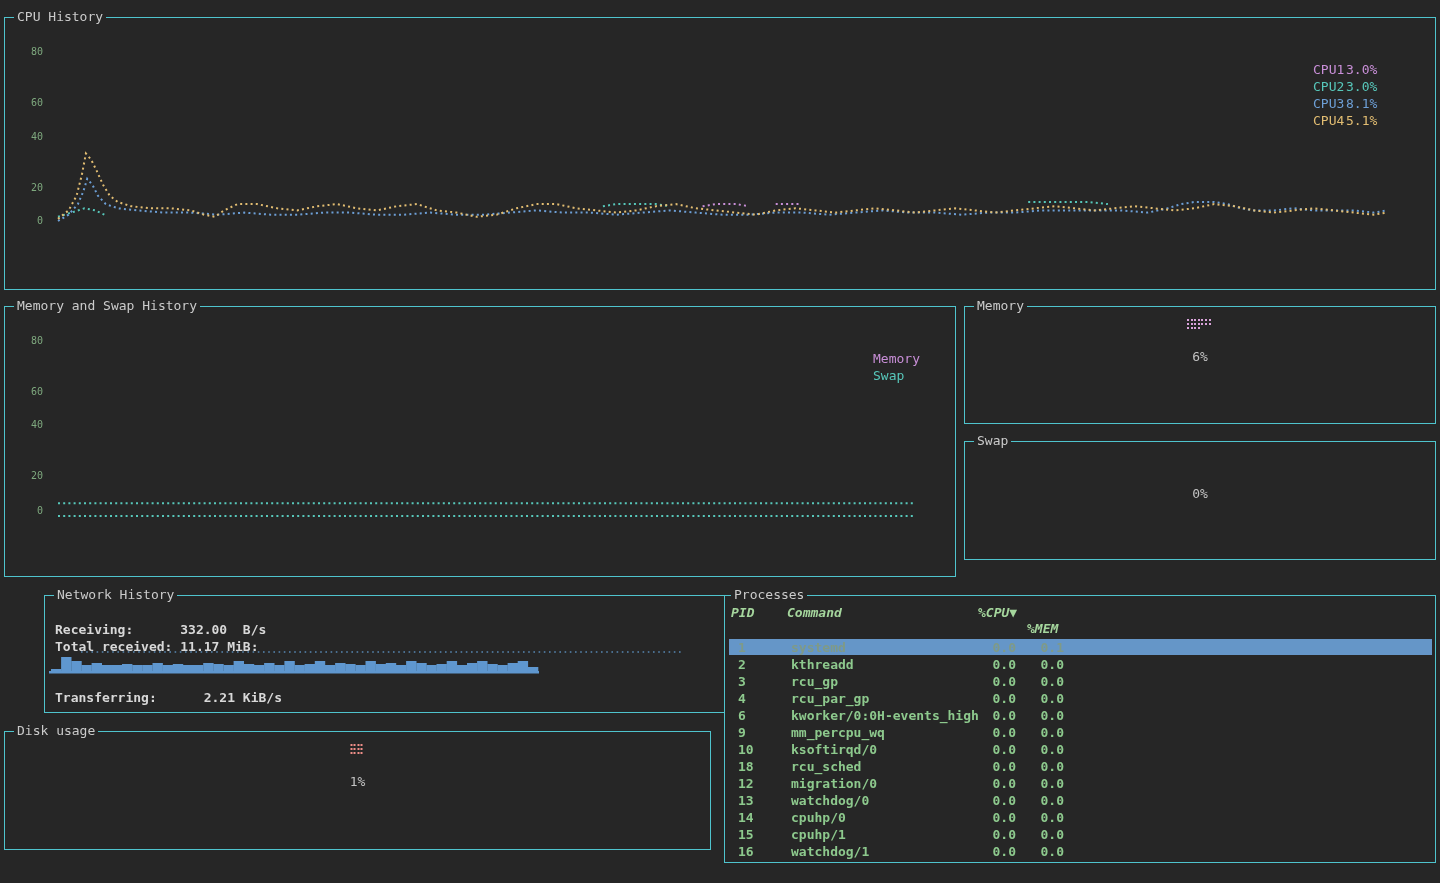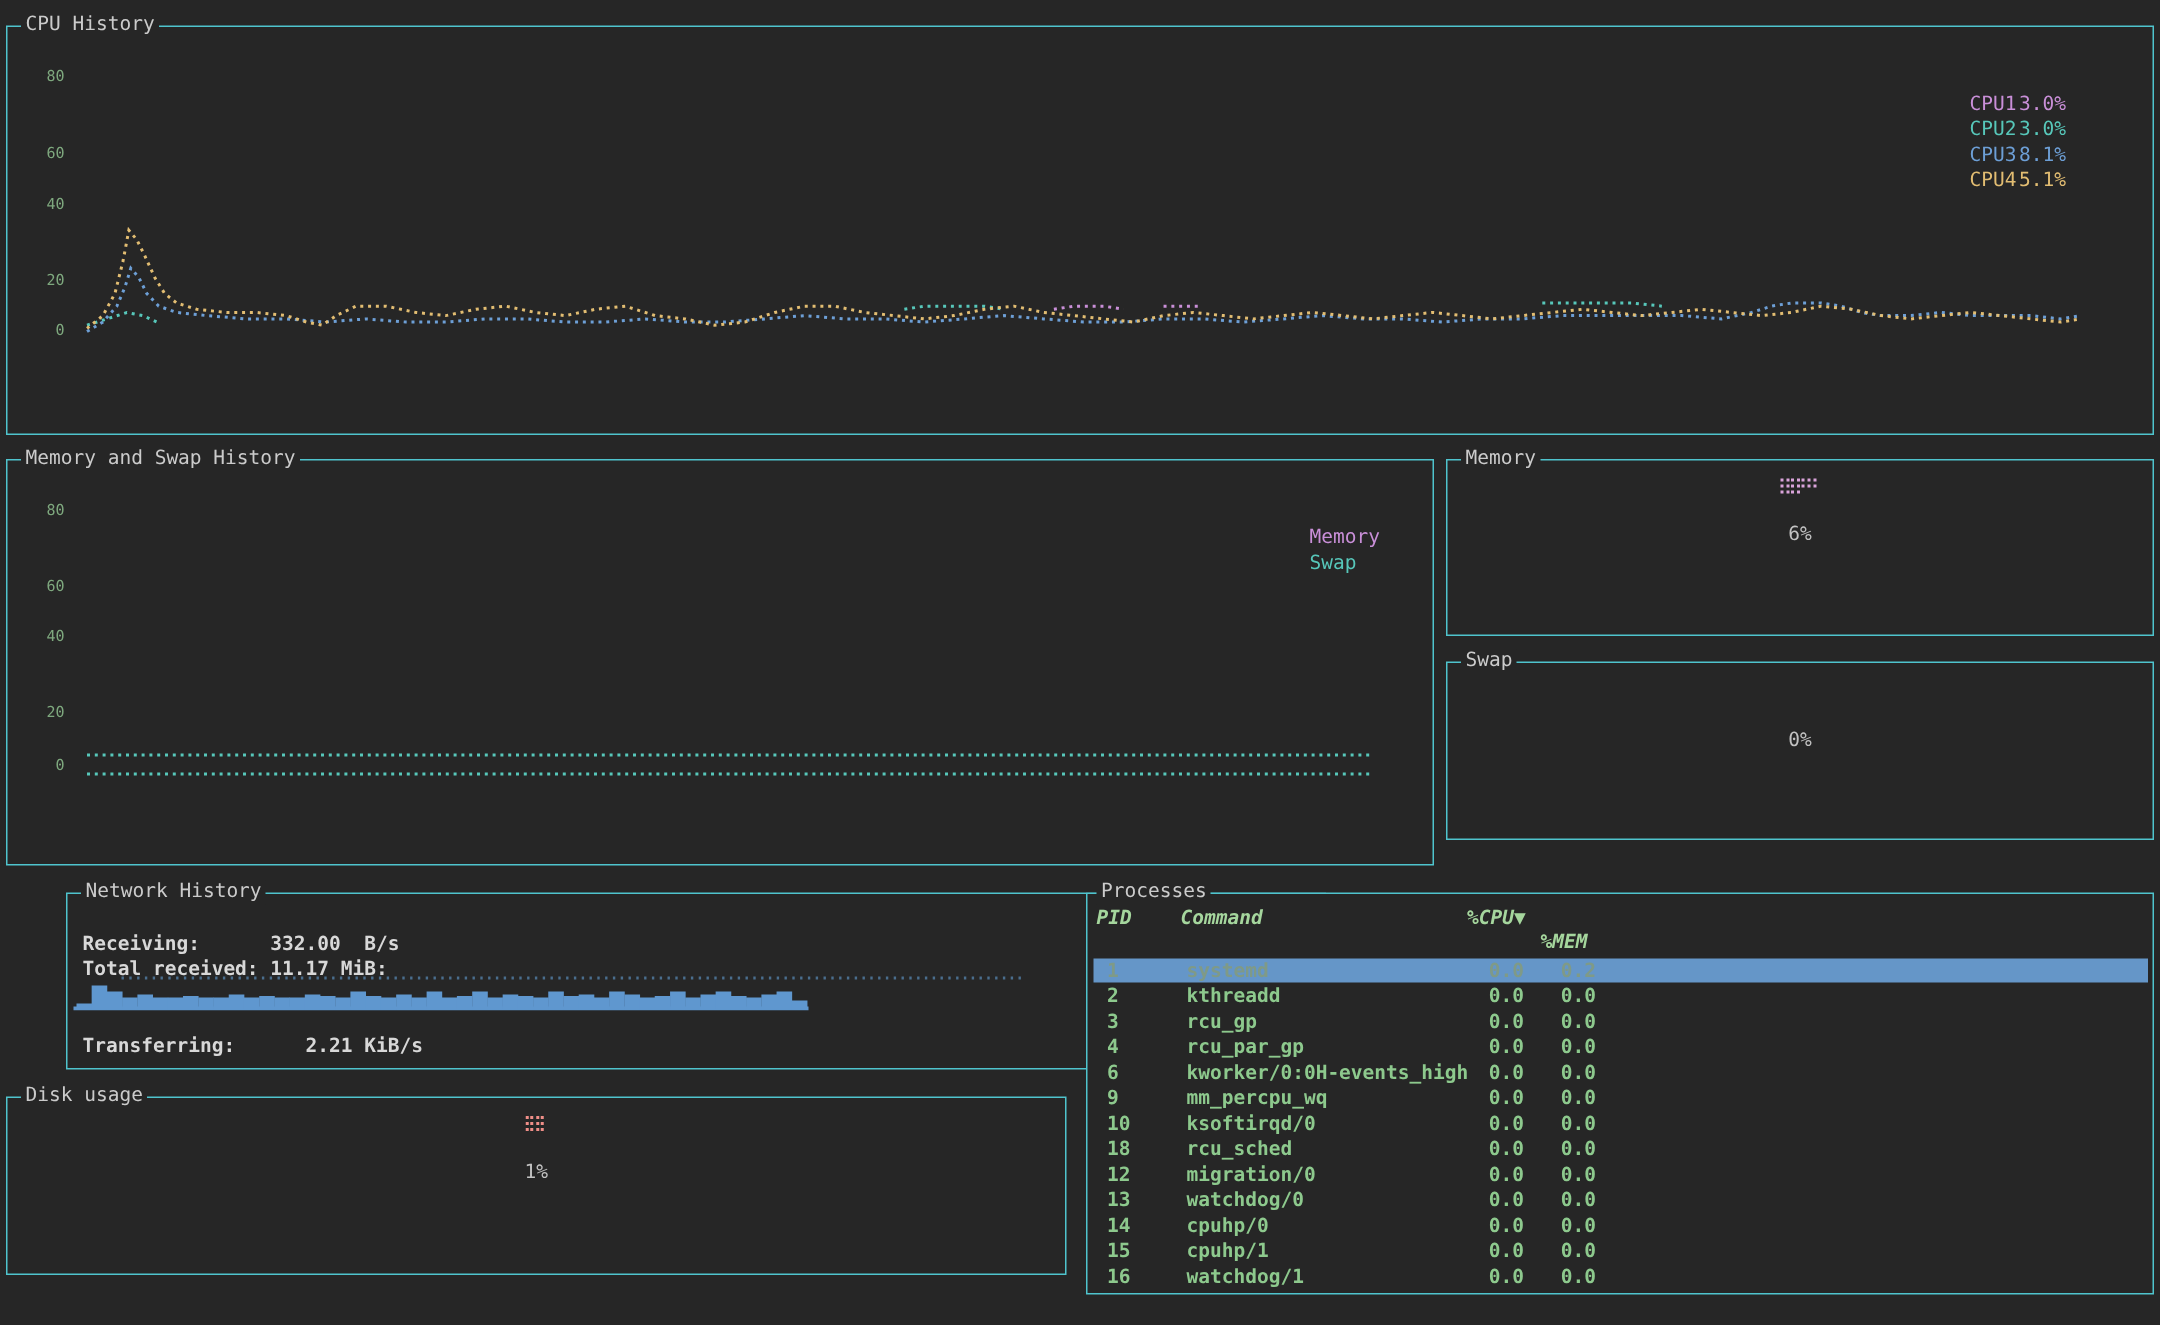--- a/index.html
+++ b/index.html
@@ -231,21 +231,21 @@
     <span style="left:62px;">Command</span>
     <span style="left:253px;">%CPU▼</span>
     <span style="left:302px;margin-top:16px;">%MEM</span>
   </div>
   <div id="proc-rows" class="proc-rows">
       <div class="proc-row selected">
         <div class="row-bg"></div>
         <span class="proc-cell cell-pid">1</span>
         <span class="proc-cell cell-cmd">systemd</span>
         <span class="proc-cell cell-cpu">0.0</span>
-        <span class="proc-cell cell-mem">0.2</span>
+        <span class="proc-cell cell-mem">0.1</span>
       </div>
       <div class="proc-row">
         <span class="proc-cell cell-pid">2</span>
         <span class="proc-cell cell-cmd">kthreadd</span>
         <span class="proc-cell cell-cpu">0.0</span>
         <span class="proc-cell cell-mem">0.0</span>
       </div>
       <div class="proc-row">
         <span class="proc-cell cell-pid">3</span>
         <span class="proc-cell cell-cmd">rcu_gp</span>

